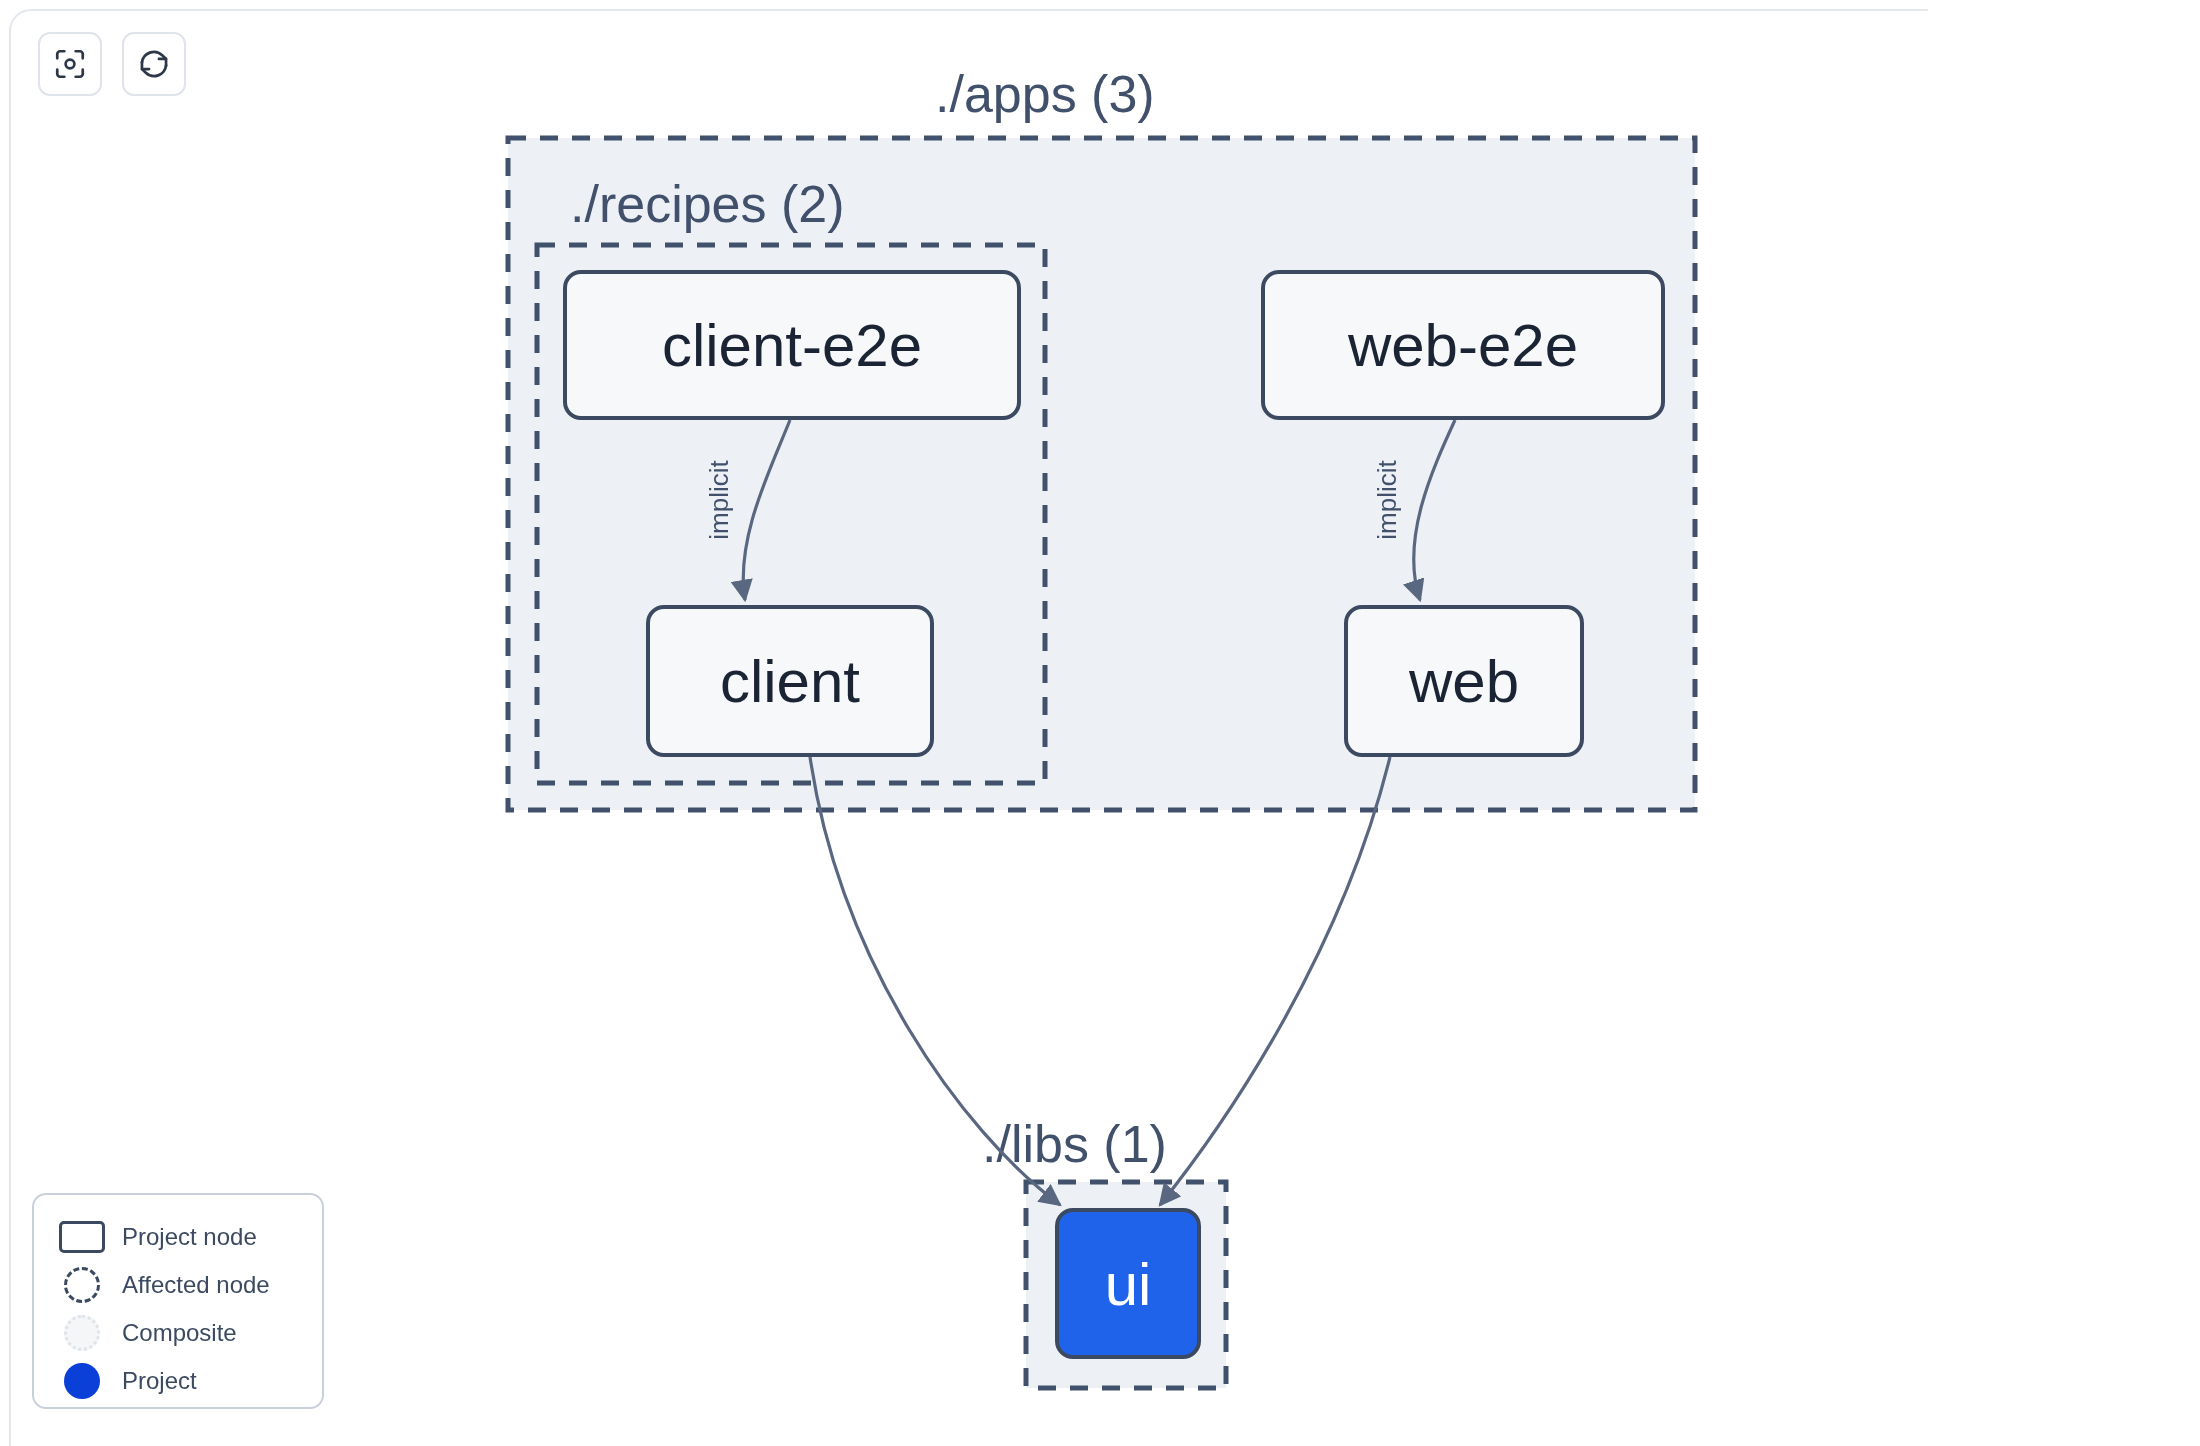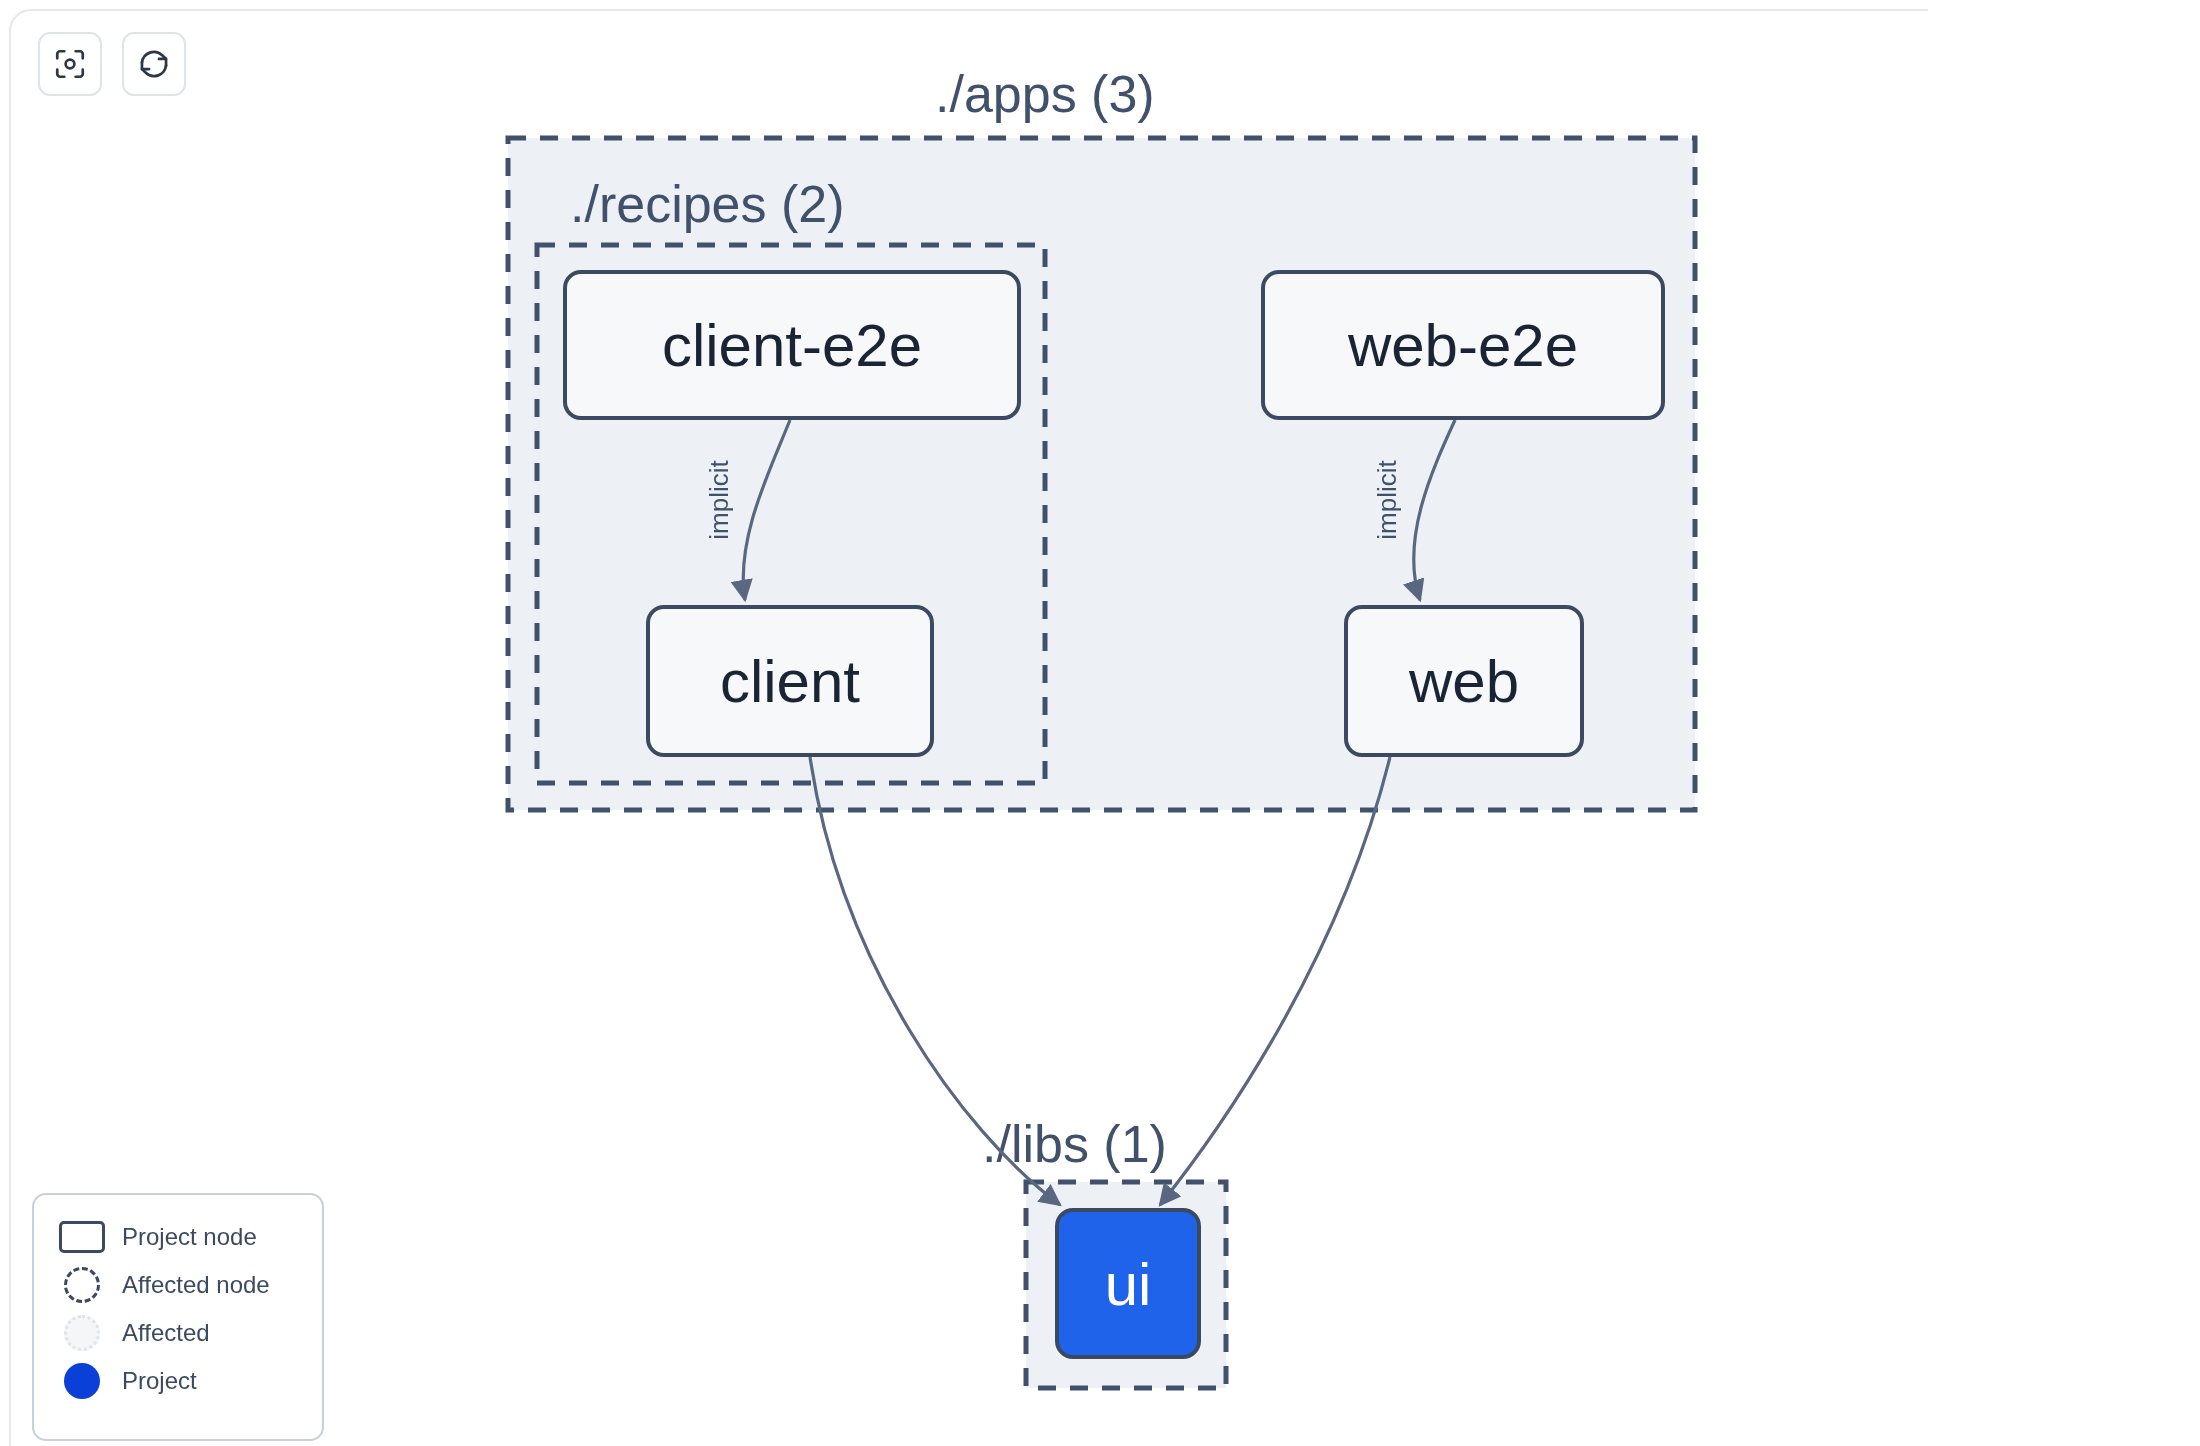--- a/index.html
+++ b/index.html
@@ -83,21 +83,21 @@
   }
   
   .legend {
     position: absolute;
     left: 32px;
     top: 1193px;
     width: 292px;
     border: 2px solid #c9d0dc;
     border-radius: 14px;
     background: #ffffff;
-    padding: 18px 20px 34px 22px;
+    padding: 18px 20px 2px 22px;
     box-sizing: border-box;
     z-index: 45;
   }
   .legend-row {
     display: flex;
     align-items: center;
     height: 48px;
   }
   .legend-swatch {
     width: 52px;
@@ -249,21 +249,21 @@
     <div class="legend-row">
       <span class="legend-swatch">
         <span class="sw-dashed-circle"></span>
       </span>
       <span class="legend-text">Affected node</span>
     </div>
     <div class="legend-row">
       <span class="legend-swatch">
         <span class="sw-affected-circle"></span>
       </span>
-      <span class="legend-text">Affected</span>
+      <span class="legend-text">Composite</span>
     </div>
     <div class="legend-row">
       <span class="legend-swatch">
         <span class="sw-touched-circle"></span>
       </span>
       <span class="legend-text">Project</span>
     </div>
   </div>
 
 </div>

